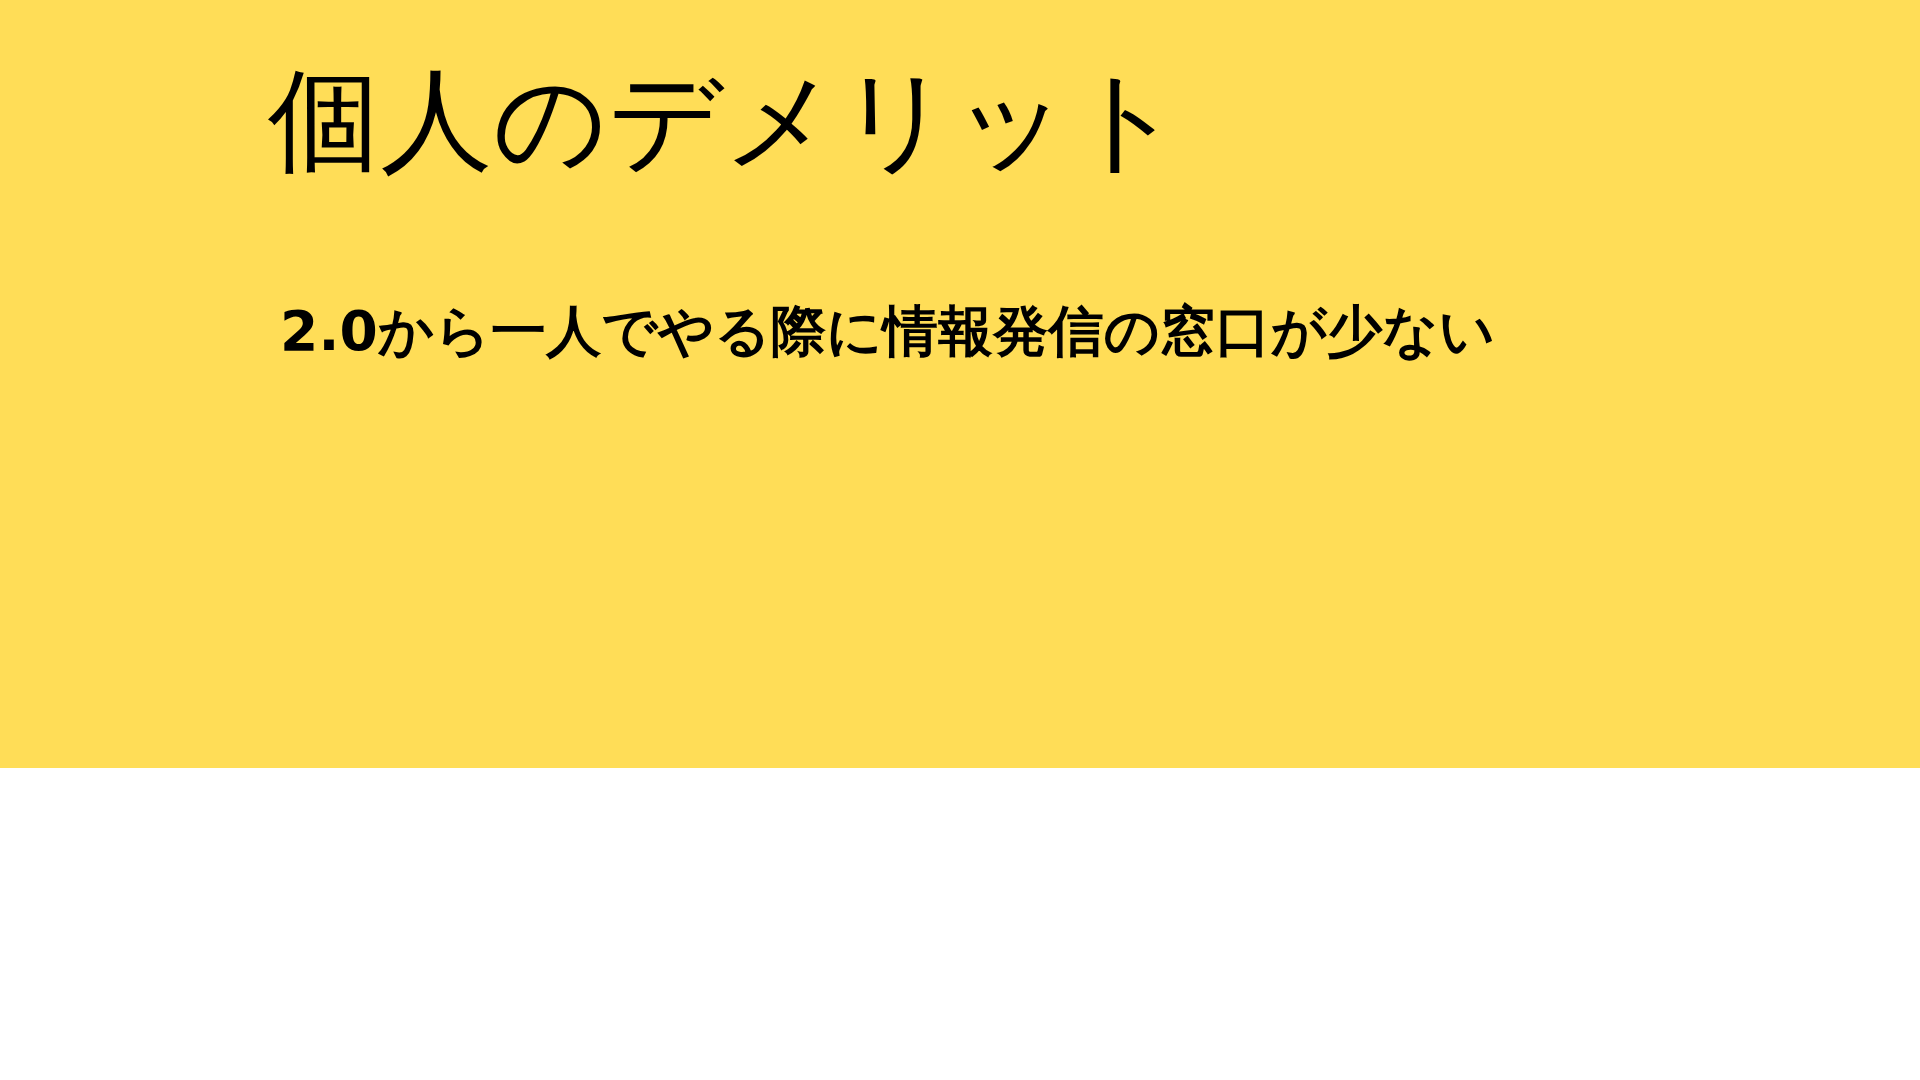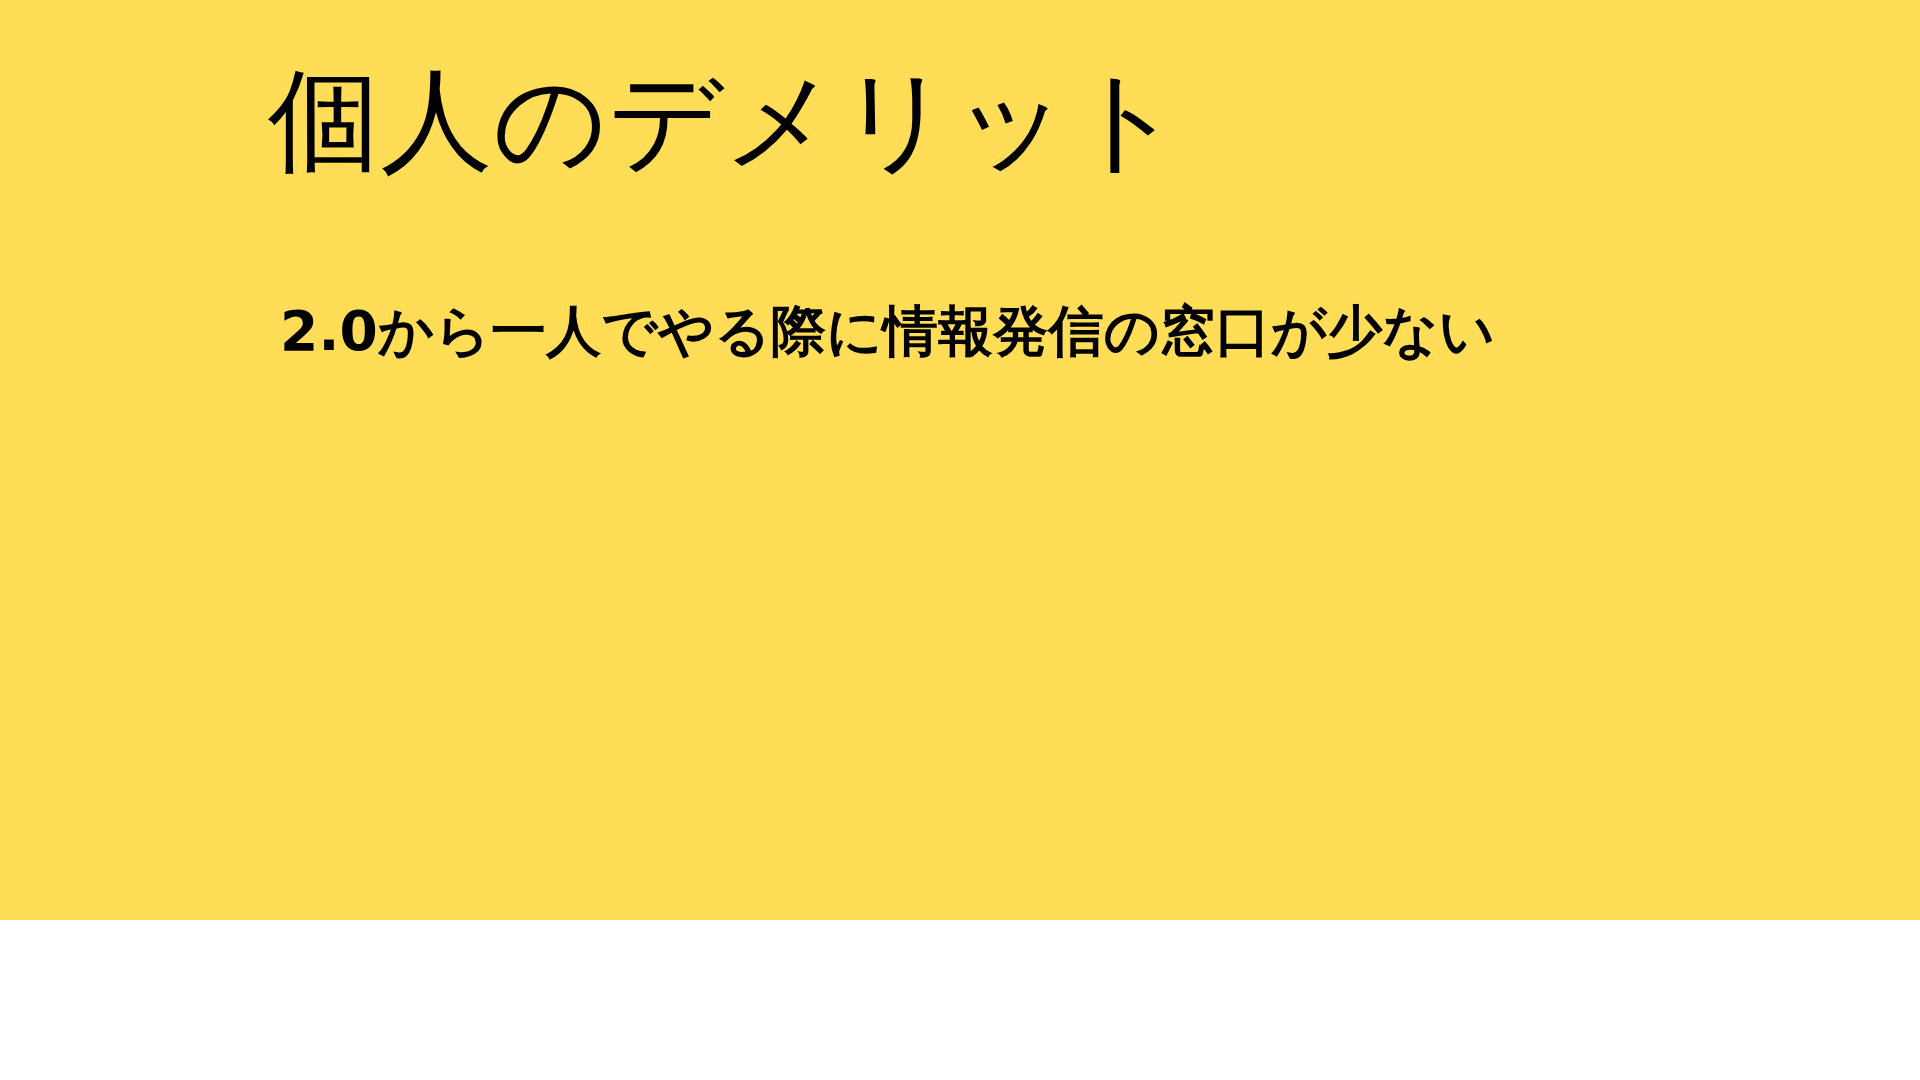--- a/index.html
+++ b/index.html
@@ -10,21 +10,21 @@
   body {
     width: 1920px;
     height: 1080px;
     overflow: hidden;
     font-family: "DejaVu Sans", "Liberation Sans", sans-serif;
   }
 
   #slide {
     position: relative;
     width: 1920px;
-    height: 920px;
+    height: 768px;
     box-sizing: border-box;
     
   }
 
   
   #slide-title {
     position: absolute;
     left: 268px;
     top: 58px;
     margin: 0;

